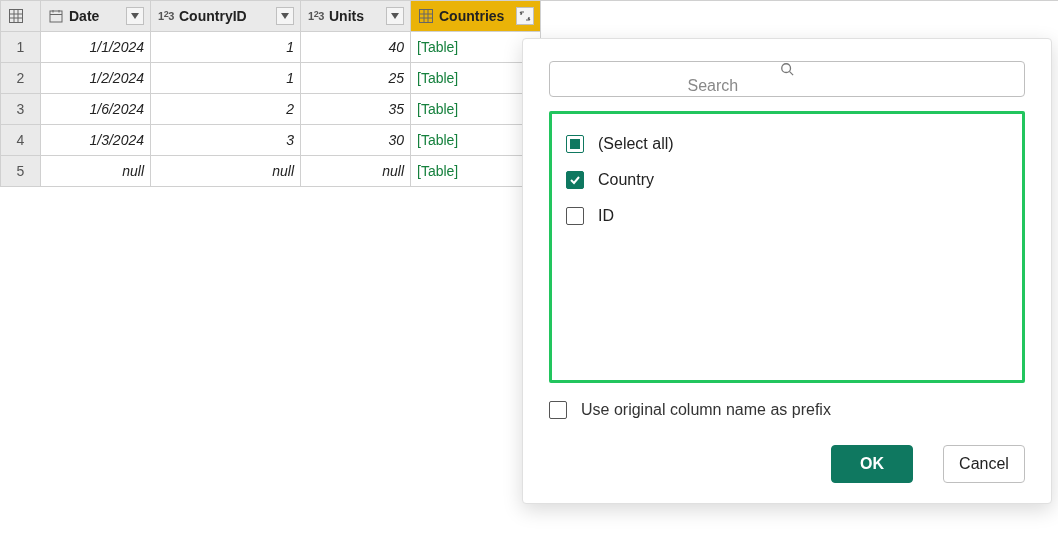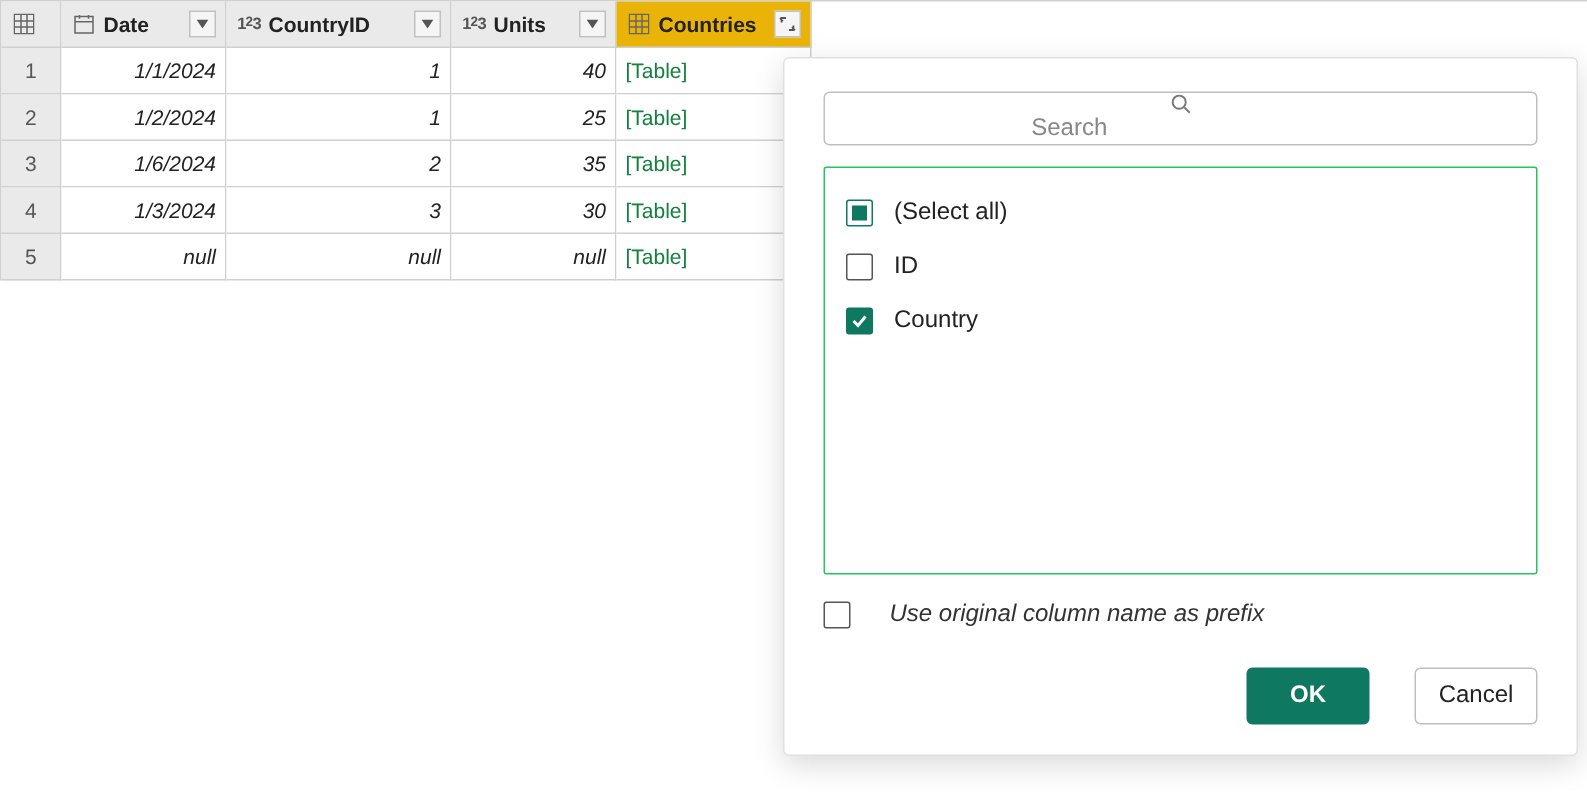--- a/index.html
+++ b/index.html
@@ -93,21 +93,21 @@
   }
   .search input {
     border: none; outline: none;
     flex: 1; font-size: 16px;
     color: #333;
     background: transparent;
   }
   .search input::placeholder { color:#888; }
   .listbox {
     margin-top: 14px;
-    border: 1px solid #22c55e;
+    border: 3px solid #22c55e;
     border-radius: 2px;
     height: 272px;
     padding: 12px 14px;
   }
   .opt {
     display: flex;
     align-items: center;
     height: 36px;
     gap: 14px;
     font-size: 16px;
@@ -124,25 +124,24 @@
     border-color: #0f7860;
   }
   .cb.indet {
     border-color: #0f7860;
   }
   .cb.indet .sq {
     width: 10px; height: 10px; background:#0f7860;
   }
   .cb.checked svg { stroke:#fff; }
   .prefix-row {
-    display:flex; align-items:center; gap:26px;
+    display:flex; align-items:center; gap:14px;
     margin-top: 18px;
     font-size: 16px;
     color:#333;
-    font-style:italic;
   }
   .btnrow {
     display:flex; justify-content:flex-end; gap:30px;
     margin-top: 26px;
   }
   .btn {
     min-width: 82px;
     height: 38px;
     border-radius: 4px;
     font-size: 16px;
@@ -270,33 +269,33 @@
       </svg>
     <input type="text" style="margin-left: 8px;" placeholder="Search">
   </div>
 
   <div class="listbox">
     <div class="opt">
       <span class="cb indet">
           <span class="sq"></span>
         </span>
       <span>(Select all)</span>
-    </div>
-    <div class="opt">
-      <span class="cb"></span>
-      <span>ID</span>
     </div>
     <div class="opt">
       <span class="cb checked">
         <svg width="12" height="12" viewBox="0 0 12 12">
             <path d="M2 6 L5 9 L10 3" fill="none" stroke-width="2"></path>
           </svg>
       </span>
       <span>Country</span>
     </div>
+    <div class="opt">
+      <span class="cb"></span>
+      <span>ID</span>
+    </div>
   </div>
 
   <div class="prefix-row">
     <span class="cb"></span>
     <span>Use original column name as prefix</span>
   </div>
 
   <div class="btnrow">
     <div class="btn primary">OK</div>
     <div class="btn secondary">Cancel</div>

